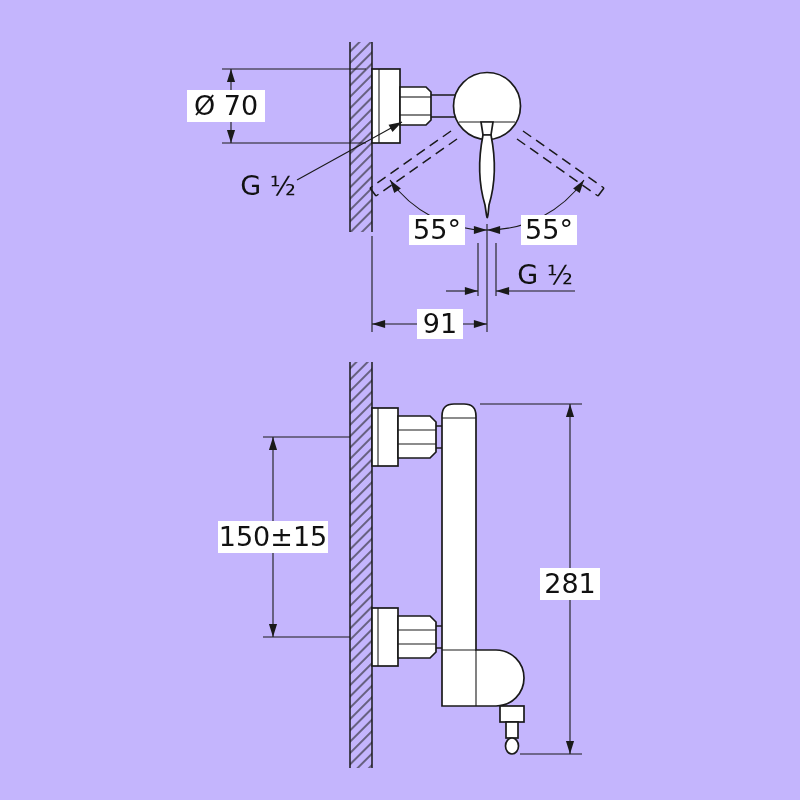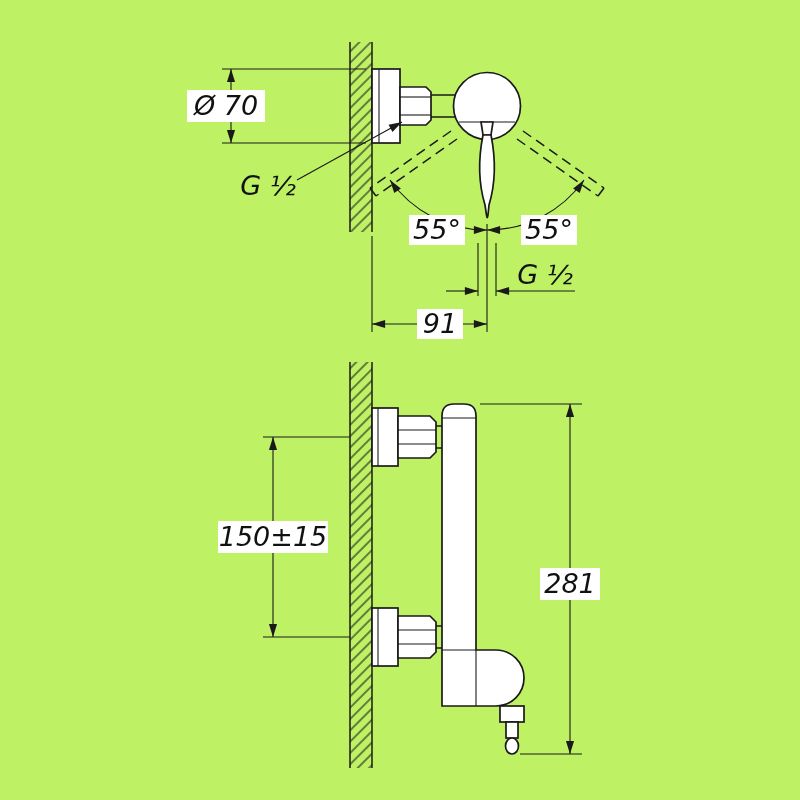--- a/index.html
+++ b/index.html
@@ -1,16 +1,16 @@
 <!DOCTYPE html>
 <html><head>
 <meta charset="utf-8">
 <style>
   html,body{margin:0;padding:0;background:#ffffff;}
-  .stage{width:800px;height:800px;background:#bef264;position:relative;overflow:hidden;font-style:italic;}
+  .stage{width:800px;height:800px;background:#c4b5fd;position:relative;overflow:hidden;}
   svg{display:block;}
   .outline{fill:#ffffff;stroke:#1a1a1a;stroke-width:1.7;}
   .thin{fill:none;stroke:#1a1a1a;stroke-width:1.1;}
   .mid{fill:none;stroke:#1a1a1a;stroke-width:1.5;}
   .dimline{fill:none;stroke:#1a1a1a;stroke-width:1.1;}
   .dashline{fill:none;stroke:#1a1a1a;stroke-width:1.5;stroke-dasharray:10 6;}
   .txtbg{fill:#ffffff;stroke:none;}
   .dim{font-family:"DejaVu Sans", sans-serif;font-size:27px;fill:#111111;text-anchor:middle;}
 </style>
 </head>

